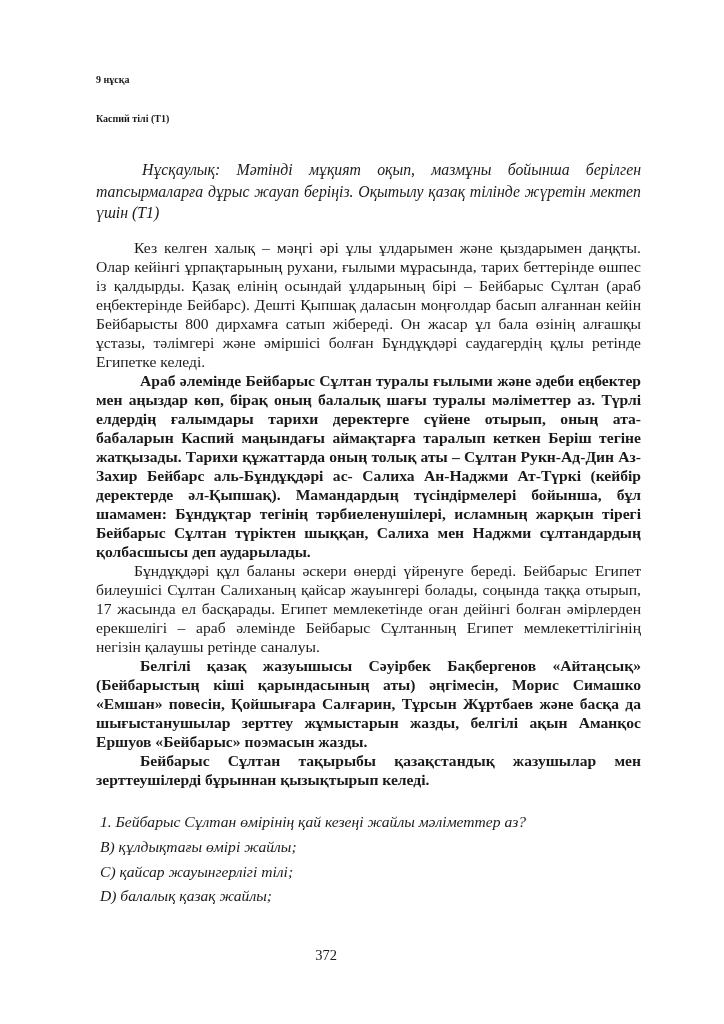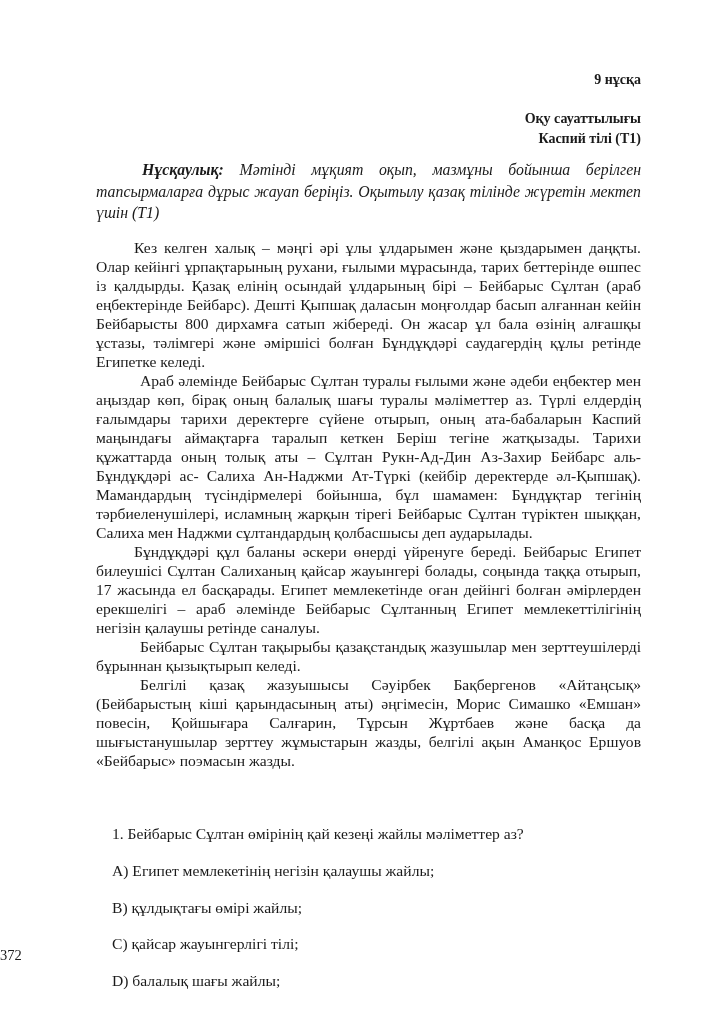--- a/index.html
+++ b/index.html
@@ -17,88 +17,87 @@
     }
     .page {
       position: absolute;
       left: 96px;
       top: 0;
       width: 545px;
       font-size: 15.6px;
       line-height: 20.4px;
     }
     .center-bold {
-      text-align: right;
+      text-align: left;
       font-weight: bold;
-      font-size: 14px;
+      font-size: 10px;
       line-height: 20px;
     }
     #variant { position: absolute; top: 70px; left: 0; right: 0; }
     #title-block { position: absolute; top: 109px; left: 0; right: 0; }
     #instruction {
       position: absolute;
       top: 159px;
       left: 0; right: 0;
       font-style: italic;
       text-align: justify;
       text-indent: 46px;
       line-height: 21.5px;
       font-size: 15.8px;
     }
-    #instruction .lbl { font-weight: bold; }
+    #instruction .lbl { font-weight: normal; }
     #passage {
       position: absolute;
       top: 238px;
       left: 0; right: 0;
     }
     #passage p {
       margin: 0;
       text-align: justify;
       text-indent: 38px;
       line-height: 19px;
     }
-    #passage p.ind2 { text-indent: 44px; }
+    #passage p.ind2 { text-indent: 44px; font-weight: bold; }
     #question {
       position: absolute;
       top: 808px;
       left: 0; right: 0;
       line-height: 20.8px;
     }
-    #question div { margin: 16px; }
+    #question div { margin: 4px; font-style: italic; }
     #page-number {
       position: absolute;
       top: 947px;
       left: 0;
       width: 652px;
+      text-align: center;
       font-size: 14.5px;
     }
   </style>
 </head>
 <body>
 
 <div class="page">
   <div id="variant" class="center-bold">9 нұсқа</div>
 
   <div id="title-block" class="center-bold">
-    <div>Оқу сауаттылығы</div>
     <div>Каспий тілі (Т1)</div>
   </div>
 
   <div id="instruction"><span class="lbl">Нұсқаулық:</span> <span>Мәтінді мұқият оқып, мазмұны бойынша берілген тапсырмаларға дұрыс жауап беріңіз. Оқытылу қазақ тілінде жүретін мектеп үшін (Т1)</span></div>
 
   <div id="passage">
     <p>Кез келген халық – мәңгі әрі ұлы ұлдарымен және қыздарымен даңқты. Олар кейінгі ұрпақтарының рухани, ғылыми мұрасында, тарих беттерінде өшпес із қалдырды. Қазақ елінің осындай ұлдарының бірі – Бейбарыс Сұлтан (араб еңбектерінде Бейбарс). Дешті Қыпшақ даласын моңғолдар басып алғаннан кейін Бейбарысты 800 дирхамға сатып жібереді. Он жасар ұл бала өзінің алғашқы ұстазы, тәлімгері және әміршісі болған Бұндұқдәрі саудагердің құлы ретінде Египетке келеді.</p>
     <p class="ind2">Араб әлемінде Бейбарыс Сұлтан туралы ғылыми және әдеби еңбектер мен аңыздар көп, бірақ оның балалық шағы туралы мәліметтер аз. Түрлі елдердің ғалымдары тарихи деректерге сүйене отырып, оның ата-бабаларын Каспий маңындағы аймақтарға таралып кеткен Беріш тегіне жатқызады. Тарихи құжаттарда оның толық аты – Сұлтан Рукн-Ад-Дин Аз-Захир Бейбарс аль-Бұндұқдәрі ас- Салиха Ан-Наджми Ат-Түркі (кейбір деректерде әл-Қыпшақ). Мамандардың түсіндірмелері бойынша, бұл шамамен: Бұндұқтар тегінің тәрбиеленушілері, исламның жарқын тірегі Бейбарыс Сұлтан түріктен шыққан, Салиха мен Наджми сұлтандардың қолбасшысы деп аударылады.</p>
     <p>Бұндұқдәрі құл баланы әскери өнерді үйренуге береді. Бейбарыс Египет билеушісі Сұлтан Салиханың қайсар жауынгері болады, соңында таққа отырып, 17 жасында ел басқарады. Египет мемлекетінде оған дейінгі болған әмірлерден ерекшелігі – араб әлемінде Бейбарыс Сұлтанның Египет мемлекеттілігінің негізін қалаушы ретінде саналуы.</p>
+    <p class="ind2">Белгілі қазақ жазуышысы Сәуірбек Бақбергенов «Айтаңсық» (Бейбарыстың кіші қарындасының аты) әңгімесін, Морис Симашко «Емшан» повесін, Қойшығара Салғарин, Тұрсын Жұртбаев және басқа да шығыстанушылар зерттеу жұмыстарын жазды, белгілі ақын Аманқос Ершуов «Бейбарыс» поэмасын жазды.</p>
     <p class="ind2">Бейбарыс Сұлтан тақырыбы қазақстандық жазушылар мен зерттеушілерді бұрыннан қызықтырып келеді.</p>
-    <p class="ind2">Белгілі қазақ жазуышысы Сәуірбек Бақбергенов «Айтаңсық» (Бейбарыстың кіші қарындасының аты) әңгімесін, Морис Симашко «Емшан» повесін, Қойшығара Салғарин, Тұрсын Жұртбаев және басқа да шығыстанушылар зерттеу жұмыстарын жазды, белгілі ақын Аманқос Ершуов «Бейбарыс» поэмасын жазды.</p>
   </div>
 
   <div id="question">
     <div>1. Бейбарыс Сұлтан өмірінің қай кезеңі жайлы мәліметтер аз?</div>
-    <div>A) Египет мемлекетінің негізін қалаушы жайлы;</div>
     <div>B) құлдықтағы өмірі жайлы;</div>
     <div>C) қайсар жауынгерлігі тілі;</div>
-    <div>D) балалық шағы жайлы;</div>
+    <div>D) балалық қазақ жайлы;</div>
   </div>
 </div>
 
 <div id="page-number">372</div>
 
 </body></html>

